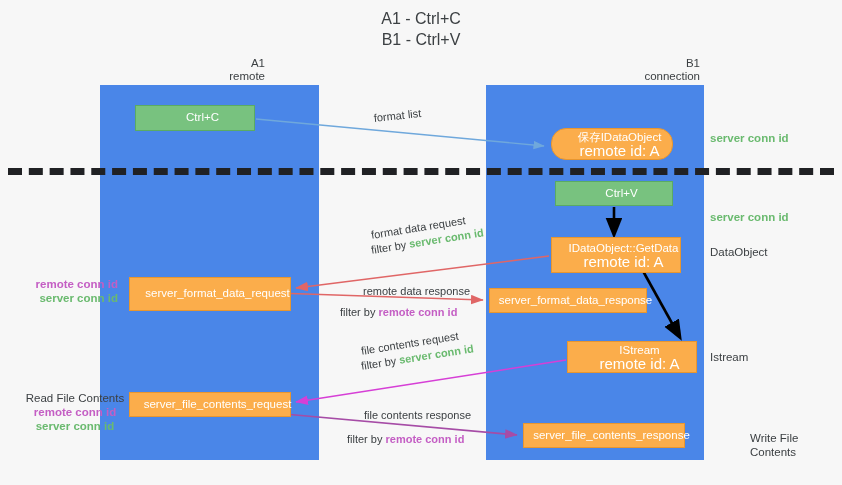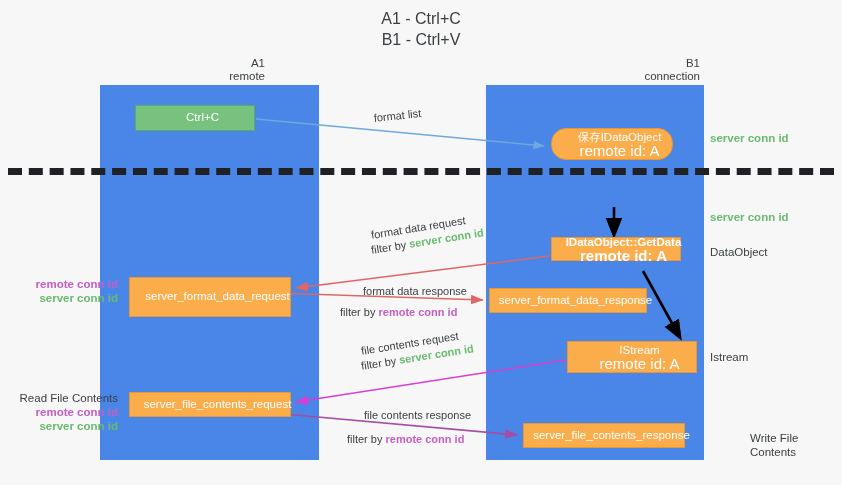--- a/index.html
+++ b/index.html
@@ -37,41 +37,41 @@
     display:flex;flex-direction:column;align-items:center;justify-content:center;
     color:#ffffff;font-size:11.5px;line-height:13.5px;text-align:center;padding-left:15px;
   }
   .node.green{background:#78c27f;border:1px solid #5aab63;}
   .node.orange{background:#fbad4b;border:1px solid #e8962f;}
   .node .l2{font-size:15px;}
 
   #n-ctrlc{left:135px;top:105px;width:120px;height:26px;}
   #n-idataobject{left:551px;top:128px;width:122px;height:32px;border-radius:15px;}
   #n-ctrlv{left:555px;top:181px;width:118px;height:25px;}
-  #n-getdata{left:551px;top:237px;width:130px;height:24px;font-weight:bold;}
-  #n-fmt-req{left:129px;top:277px;width:162px;height:40px;}
+  #n-getdata{left:551px;top:237px;width:130px;height:36px;}
+  #n-fmt-req{left:129px;top:277px;width:162px;height:34px;}
   #n-fmt-resp{left:489px;top:288px;width:158px;height:25px;}
   #n-istream{left:567px;top:341px;width:130px;height:32px;}
   #n-file-req{left:129px;top:392px;width:162px;height:25px;}
   #n-file-resp{left:523px;top:423px;width:162px;height:25px;}
 
   
   #divider{
     left:8px;top:168px;width:826px;height:0;
     border-top:7px dashed #202124;
   }
 
   
   .ann{font-size:11.5px;line-height:14px;}
   .cid-remote{color:#c45ec4;font-weight:bold;}
   .cid-server{color:#6aba6f;font-weight:bold;}
   .plain{color:#3c4043;}
 
   #ann-left-1{left:8px;top:277px;width:110px;text-align:right;}
-  #ann-left-2{left:8px;top:391px;width:110px;text-align:right;}
+  #ann-left-2{left:20px;top:391px;width:110px;text-align:center;}
   #ann-right-1{left:710px;top:131px;}
   #ann-right-2{left:710px;top:210px;}
   #ann-right-3{left:710px;top:245px;}
   #ann-right-4{left:710px;top:350px;}
   #ann-right-5{left:710px;top:431px;margin-left:40px;}
 
   
   .elabel{font-size:11px;line-height:14px;color:#3c4043;white-space:nowrap;}
   .elabel.rot-up{transform:rotate(-9deg);transform-origin:left top;}
 
@@ -145,20 +145,23 @@
 
   <div class="abs node green" id="n-ctrlc">
     <span>Ctrl+C</span>
   </div>
 
   <div class="abs node orange" id="n-idataobject">
     <span>保存IDataObject</span>
     <span class="l2">remote id: A</span>
   </div>
 
+  <div class="abs node green" id="n-ctrlv">
+    <span>Ctrl+V</span>
+  </div>
 
   <div class="abs node orange" id="n-getdata">
     <span>IDataObject::GetData</span>
     <span class="l2">remote id: A</span>
   </div>
 
   <div class="abs node orange" id="n-fmt-req">
     <span>server_format_data_request</span>
   </div>
 
@@ -181,21 +184,21 @@
 
   <div class="abs" id="divider"></div>
 
   <div class="abs elabel" id="el-formatlist">format list</div>
 
   <div class="abs elabel rot-up" id="el-fdr-1">format data request</div>
   <div class="abs elabel rot-up" id="el-fdr-2">
     <span class="plain">filter by </span><span class="cid-server">server conn id</span>
   </div>
 
-  <div class="abs elabel" id="el-fdresp-1">format data response</div>
+  <div class="abs elabel" id="el-fdresp-1">remote data response</div>
   <div class="abs elabel" id="el-fdresp-2">
     <span class="plain">filter by </span><span class="cid-remote">remote conn id</span>
   </div>
 
   <div class="abs elabel rot-up" id="el-fcr-1">file contents request</div>
   <div class="abs elabel rot-up" id="el-fcr-2">
     <span class="plain">filter by </span><span class="cid-server">server conn id</span>
   </div>
 
   <div class="abs elabel" id="el-fcresp-1">file contents response</div>

